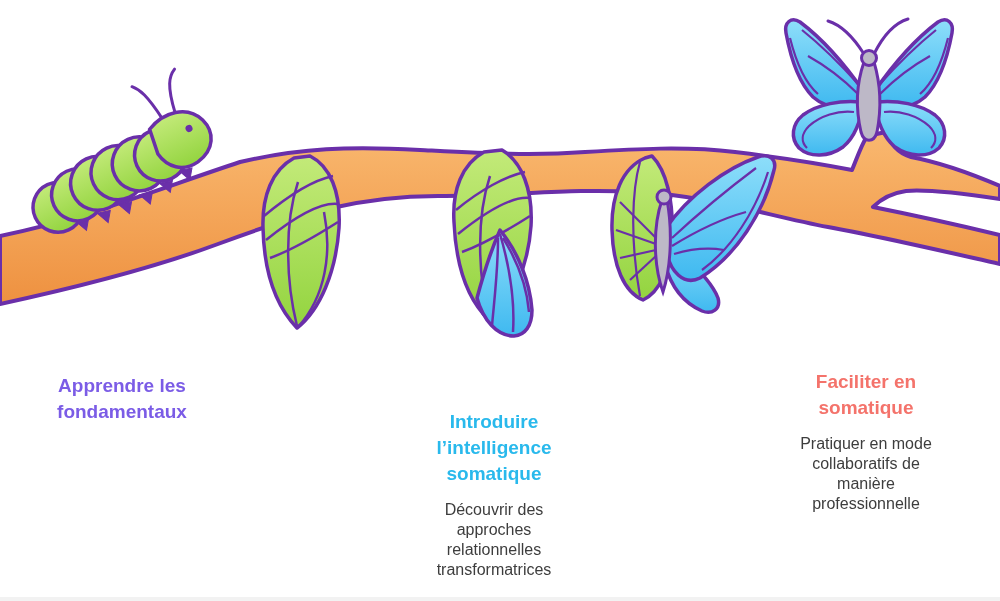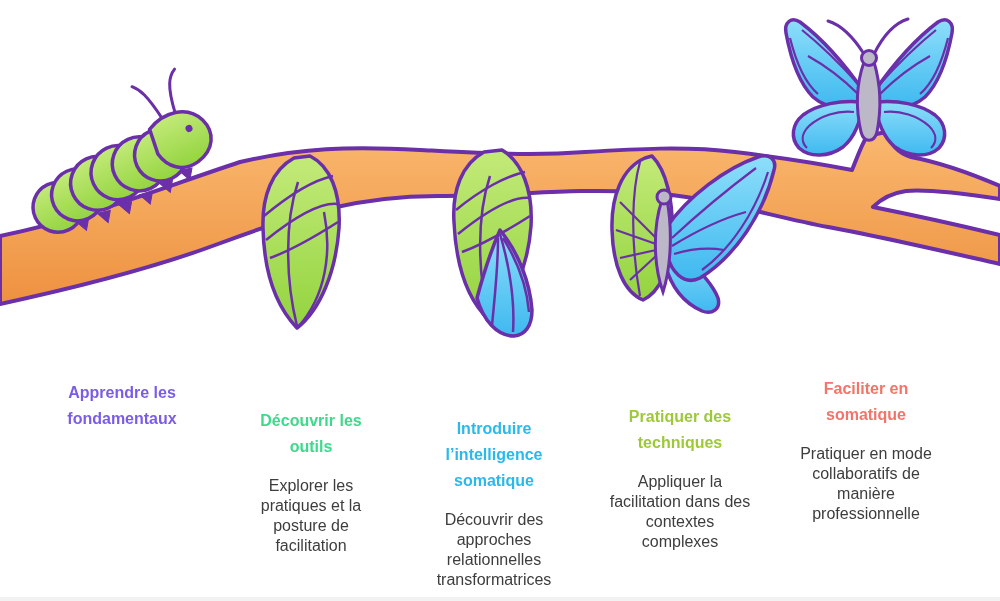--- a/index.html
+++ b/index.html
@@ -7,22 +7,22 @@
     position:relative;
     width:1000px;height:601px;
     background:#ffffff;
     overflow:hidden;
     font-family:"Liberation Sans", sans-serif;
   }
   .illustration{position:absolute;top:0;left:0;}
   .steps{position:absolute;top:0;left:0;width:1000px;height:601px;}
   .step{position:absolute;width:200px;text-align:center;}
   .step h2{
-    margin:16px;
-    font-size:16px;line-height:26px;font-weight:bold;
+    margin:9px;
+    font-size:19px;line-height:26px;font-weight:bold;
     white-space:pre-line;
   }
   .step p{
     margin:13px 0 0 0;
     font-size:16px;line-height:20px;font-weight:400;
     color:#3d3d3d;
     white-space:pre-line;
   }
   .step-1{left:22px;top:364px;}
   .step-2{left:211px;top:392px;}
@@ -205,44 +205,28 @@
       <path fill="#BDB8C7" stroke="#6A2FA9" stroke-width="3" d="M 864 62 C 857 82, 855 106, 861 132 C 864 143, 874 143, 877 132 C 882 106, 880 82, 874 62 Z"></path>
       <circle cx="869" cy="58" r="7.5" fill="#BDB8C7" stroke="#6A2FA9" stroke-width="3"></circle>
     </g>
   </svg>
 
   <div class="steps">
     <div class="step step-1">
       <h2 style="color: rgb(123, 92, 230);">Apprendre les
 fondamentaux</h2>
     </div>
-    <div class="step step-2">
-      <h2 style="color: rgb(61, 217, 141);">Découvrir les
-outils</h2>
-      <p>Explorer les
-pratiques et la
-posture de
-facilitation</p>
-    </div>
     <div class="step step-3">
       <h2 style="color: rgb(41, 185, 236);">Introduire
 l’intelligence
 somatique</h2>
       <p>Découvrir des
 approches
 relationnelles
 transformatrices</p>
-    </div>
-    <div class="step step-4">
-      <h2 style="color: rgb(157, 201, 57);">Pratiquer des
-techniques</h2>
-      <p>Appliquer la
-facilitation dans des
-contextes
-complexes</p>
     </div>
     <div class="step step-5">
       <h2 style="color: rgb(244, 115, 107);">Faciliter en
 somatique</h2>
       <p>Pratiquer en mode
 collaboratifs de
 manière
 professionnelle</p>
     </div>
   </div>

